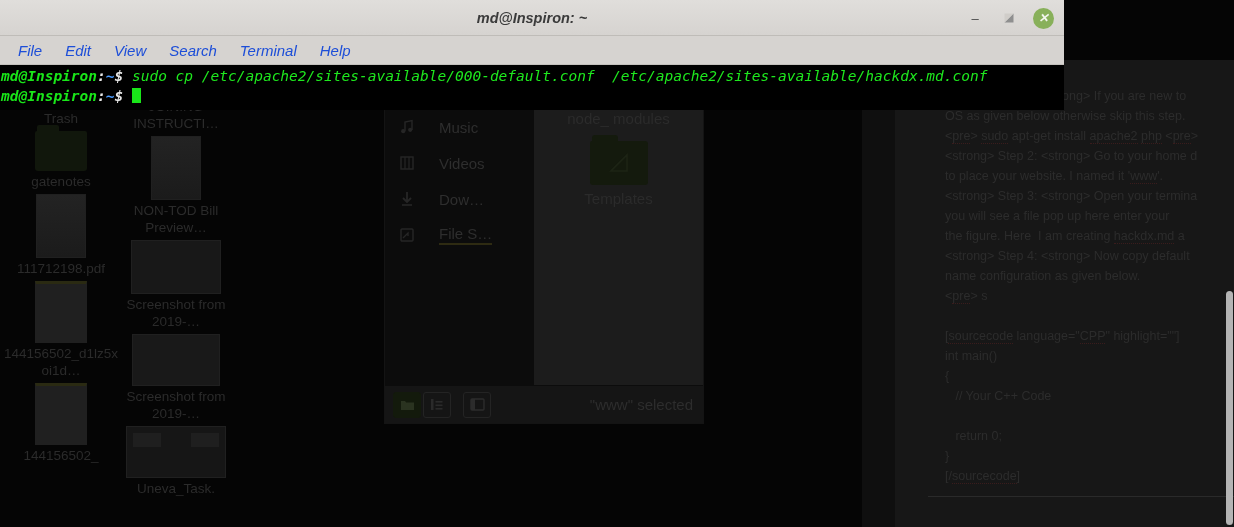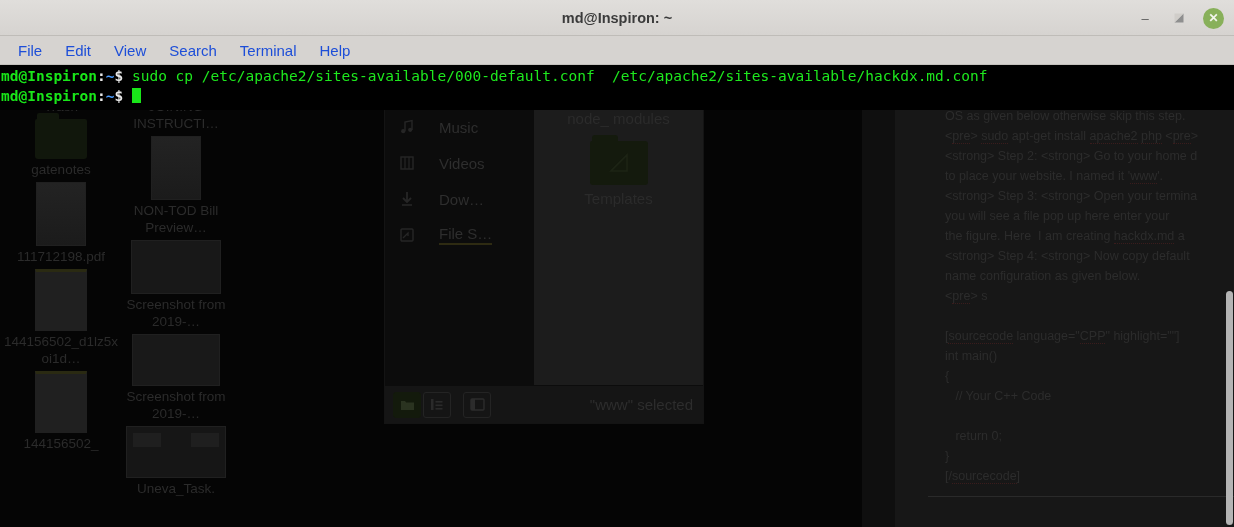--- a/index.html
+++ b/index.html
@@ -235,22 +235,23 @@
   }
   #editor-bottomline {
     position:absolute; left:33px; right:0; bottom:30px; height:1px;
     background:#2a2a2a;
   }
 
   
   #terminal {
     position: absolute;
     left: 0; top: 0;
-    width: 1234px; height: 110px;
+    width: 1064px; height: 110px;
     overflow: hidden;
+    font-style: italic;
   }
   #titlebar {
     height: 36px;
     background: linear-gradient(180deg,#e0dedb 0%,#d6d3d0 100%);
     border-bottom: 1px solid #bfbcb8;
     position: relative;
     display: flex;
     align-items: center;
     justify-content: center;
   }
@@ -315,21 +316,21 @@
     vertical-align: -2px;
   }
 </style>
 </head>
 <body>
 
 <div id="screen">
 
   <div id="desktop">
 
-    <div class="desk-col" style="left:2px; top:96px;">
+    <div class="desk-col" style="left:2px; top:108px;">
       <div class="desk-item">
         <div class="desk-label">Trash</div>
       </div>
       <div class="desk-item">
         <div class="folder-ico"></div>
         <div class="desk-label">gatenotes</div>
       </div>
       <div class="desk-item">
         <div class="desk-thumb doc"></div>
         <div class="desk-label">111712198.pdf</div>

